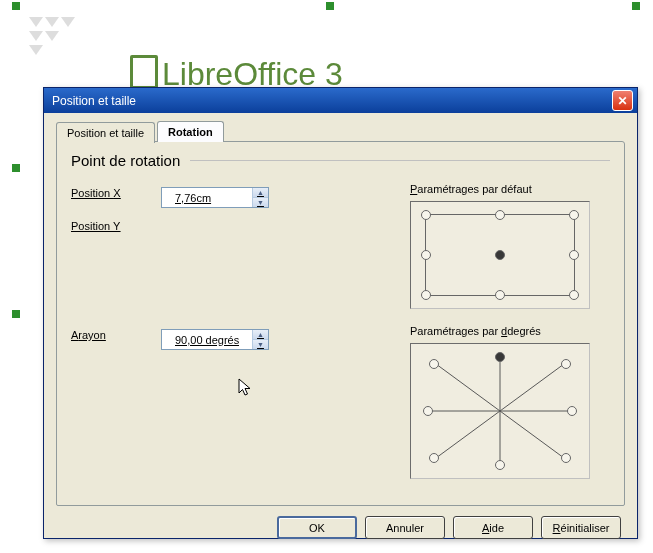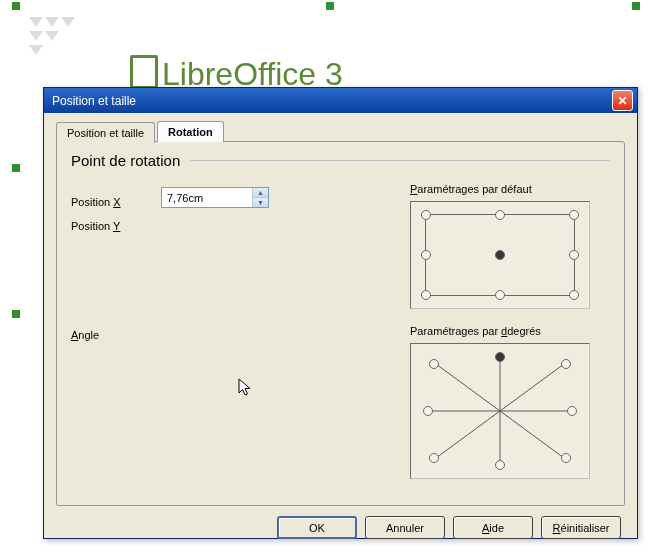--- a/index.html
+++ b/index.html
@@ -30,25 +30,25 @@
 .tab.active { background: #fcfcfe; font-weight: bold; z-index: 2; padding-bottom: 4px; top: 0; }
 .content { flex: 1; border: 1px solid #919b9c; background: #fcfcfe; background: #ece9d8; border-radius: 0 3px 2px 2px; padding: 10px 14px; }
 
 
 .group { margin-bottom: 16px; }
 .group-label { font-size: 15px; margin-bottom: 14px; display: flex; align-items: center; gap: 6px; }
 .group-label::after { content: ""; flex: 1; height: 1px; background: #c0c0c0; margin-left: 4px; }
 .row { display: flex; align-items: stretch; }
 .col-left { flex: 1; padding-top: 4px; }
 .col-right { width: 200px; }
-.field { display: flex; align-items: flex-end; margin-bottom: 12px; }
+.field { display: flex; align-items: flex-start; margin-bottom: 12px; text-decoration: underline; }
 .field-label { width: 90px; }
 .field-label u { text-decoration: underline; }
 .spinner { display: flex; border: 1px solid #7f9db9; background: #fff; height: 21px; width: 108px; }
-.spinner input { flex: 1; border: none; padding: 0 5px; font-family: inherit; font-size: 11px; outline: none; width: 0; }
+.spinner input { flex: 1; border: none; padding: 0 13px; font-family: inherit; font-size: 11px; outline: none; width: 0; }
 .spinner-btns { display: flex; flex-direction: column; width: 16px; border-left: 1px solid #b5cae1; }
 .spinner-btns div { flex: 1; background: linear-gradient(#e7eef8, #cbd9ed); display: flex; align-items: center; justify-content: center; font-size: 7px; color: #4d6185; cursor: pointer; }
 .spinner-btns div:first-child { border-bottom: 1px solid #b5cae1; }
 
 .param-label { margin-bottom: 6px; }
 .param-label u { text-decoration: underline; }
 .diagram { width: 180px; border: 1px inset #c0c0c0; background: #f0ede0; padding: 8px; }
 
 .rect-diagram { height: 82px; border: 1px solid #666; margin: 4px 6px; position: relative; }
 .dot { position: absolute; width: 10px; height: 10px; border: 1px solid #666; border-radius: 50%; background: #f7f5ec; margin: -5px 0 0 -5px; }
@@ -138,21 +138,28 @@
             </div>
           </div>
         </div>
       </div>
 
       <div class="group">
         <div class="row">
           <div class="col-left">
             <div class="field">
               <div class="field-label">
-                <u>A</u><span>ngle</span>
+                <u>A</u><span>rayon</span>
+              </div>
+              <div class="spinner">
+                <input value="90,00 degrés" style="">
+                <div class="spinner-btns">
+                  <div>▲</div>
+                  <div>▼</div>
+                </div>
               </div>
             </div>
           </div>
           <div class="col-right">
             <div class="param-label">
               <span>Paramétrages par </span><u>d</u><span>degrés</span>
             </div>
             <div class="diagram">
               <div class="star-diagram">
                 <svg viewBox="0 0 160 118">

